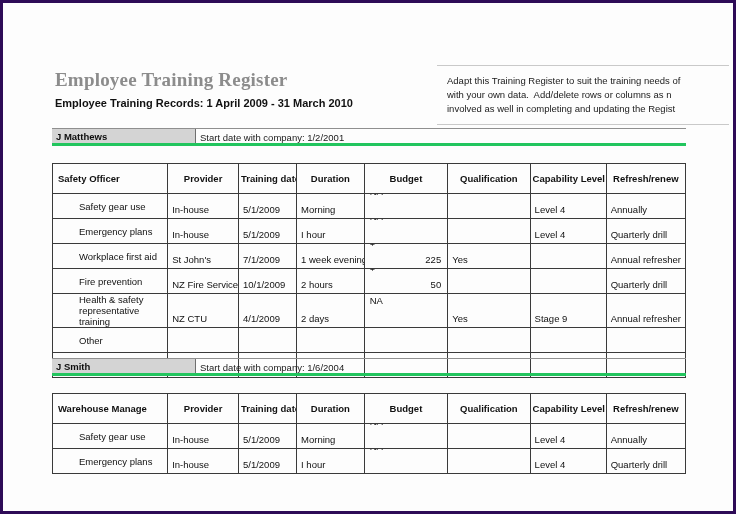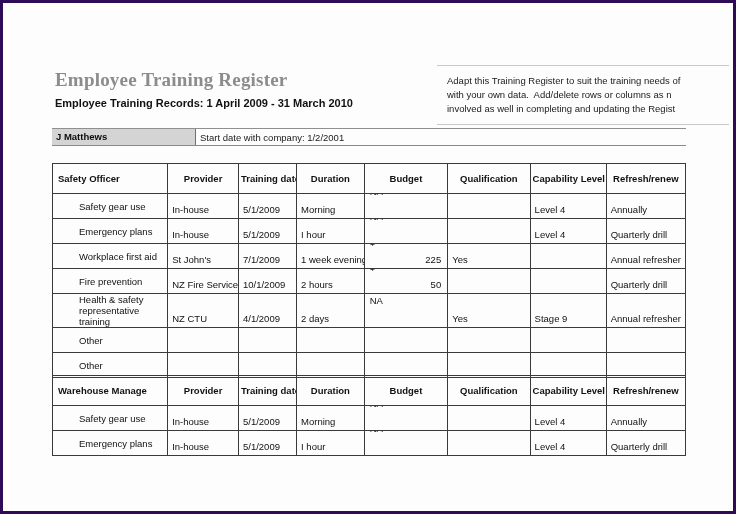--- a/index.html
+++ b/index.html
@@ -87,21 +87,21 @@
   .block {
     position: absolute;
     left: 49px;
     width: 634px;
   }
   .person-bar {
     height: 18px;
     display: flex;
     align-items: stretch;
     border-top: 1px solid #8f8f8f;
-    border-bottom: 1px solid #22c55e;
+    border-bottom: 3px solid #22c55e;
     box-sizing: border-box;
   }
   .person-name {
     width: 144px;
     box-sizing: border-box;
     background: #d4d4d4;
     border-right: 1px solid #6f6f6f;
     font-size: 9.5px;
     font-weight: bold;
     color: #0d0d0d;
@@ -311,20 +311,24 @@
                   <span class="bud-sym"></span>
                 </td>
                 <td></td>
                 <td></td>
                 <td></td>
               </tr>
             </tbody>
           </table>
         </div>
         <div class="block" style="top: 355px;">
+          <div class="person-bar">
+            <div class="person-name">J Smith</div>
+            <div class="person-start">Start date with company: 1/6/2004</div>
+          </div>
           <table class="reg">
             <colgroup>
               <col class="c-task">
               <col class="c-prov">
               <col class="c-date">
               <col class="c-dur">
               <col class="c-bud">
               <col class="c-qual">
               <col class="c-cap">
               <col class="c-ref">

